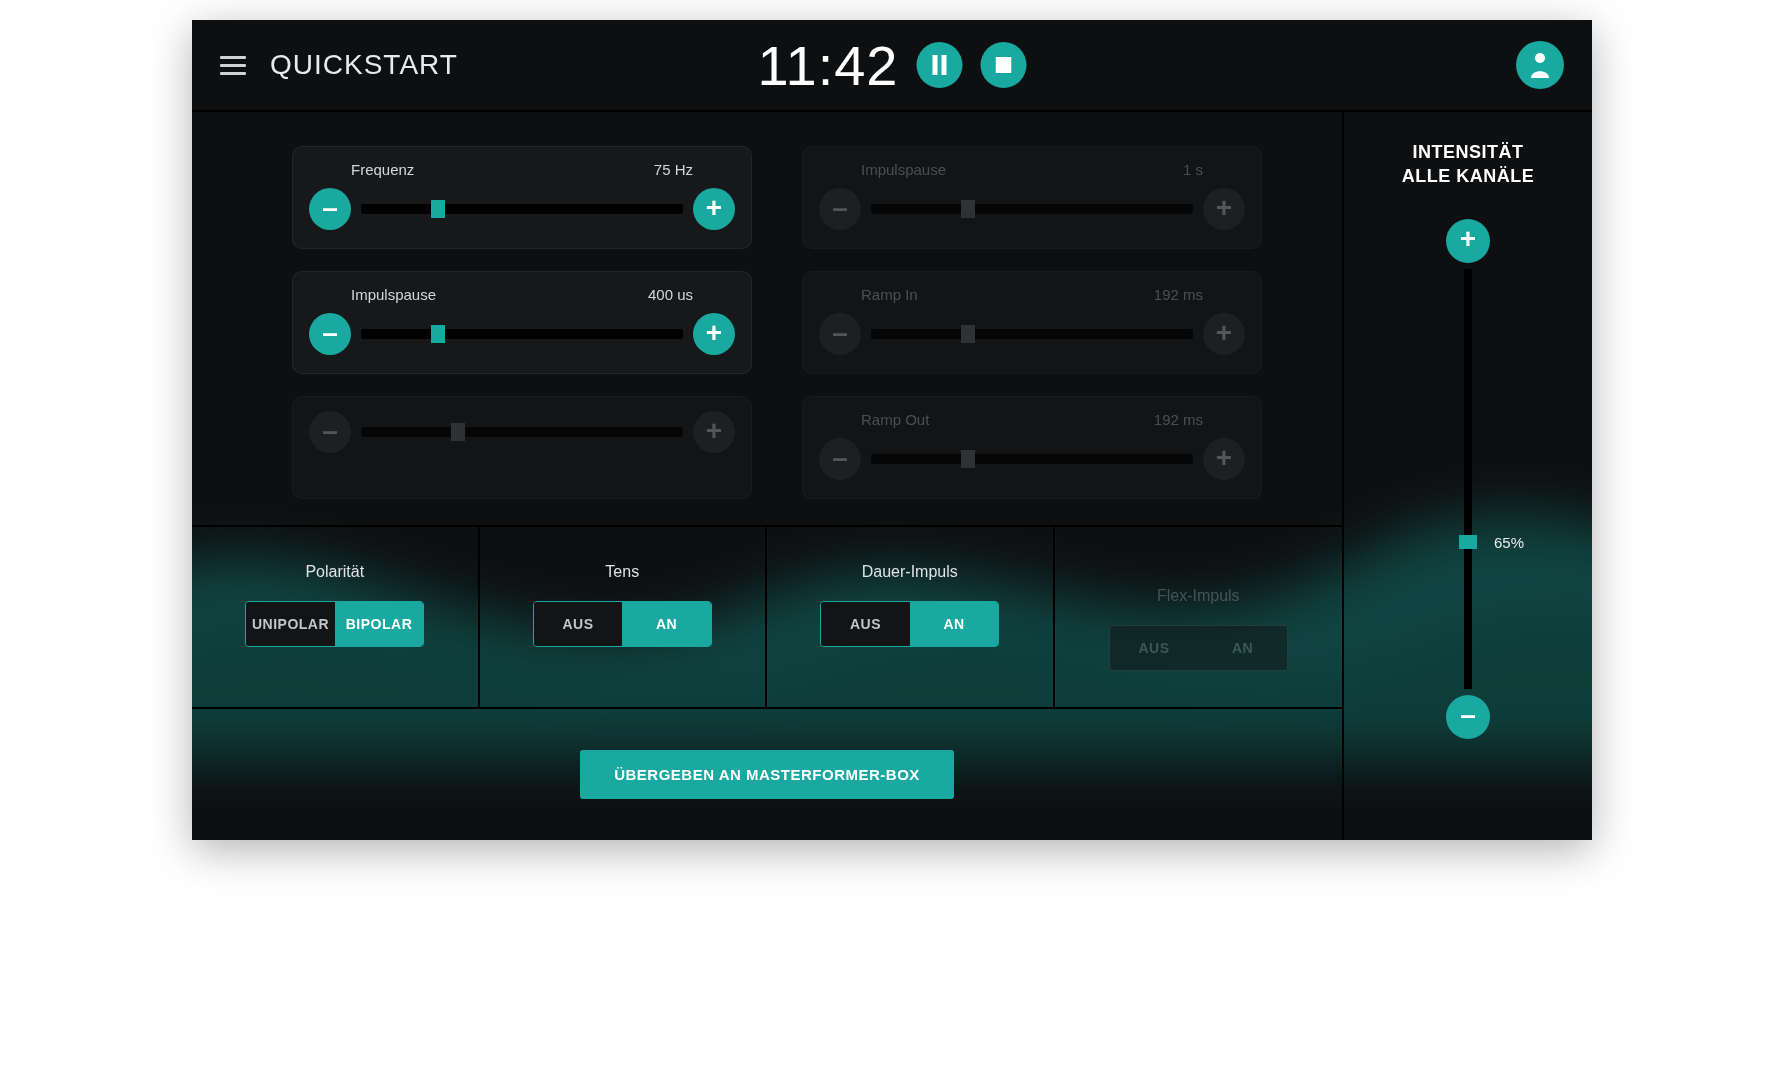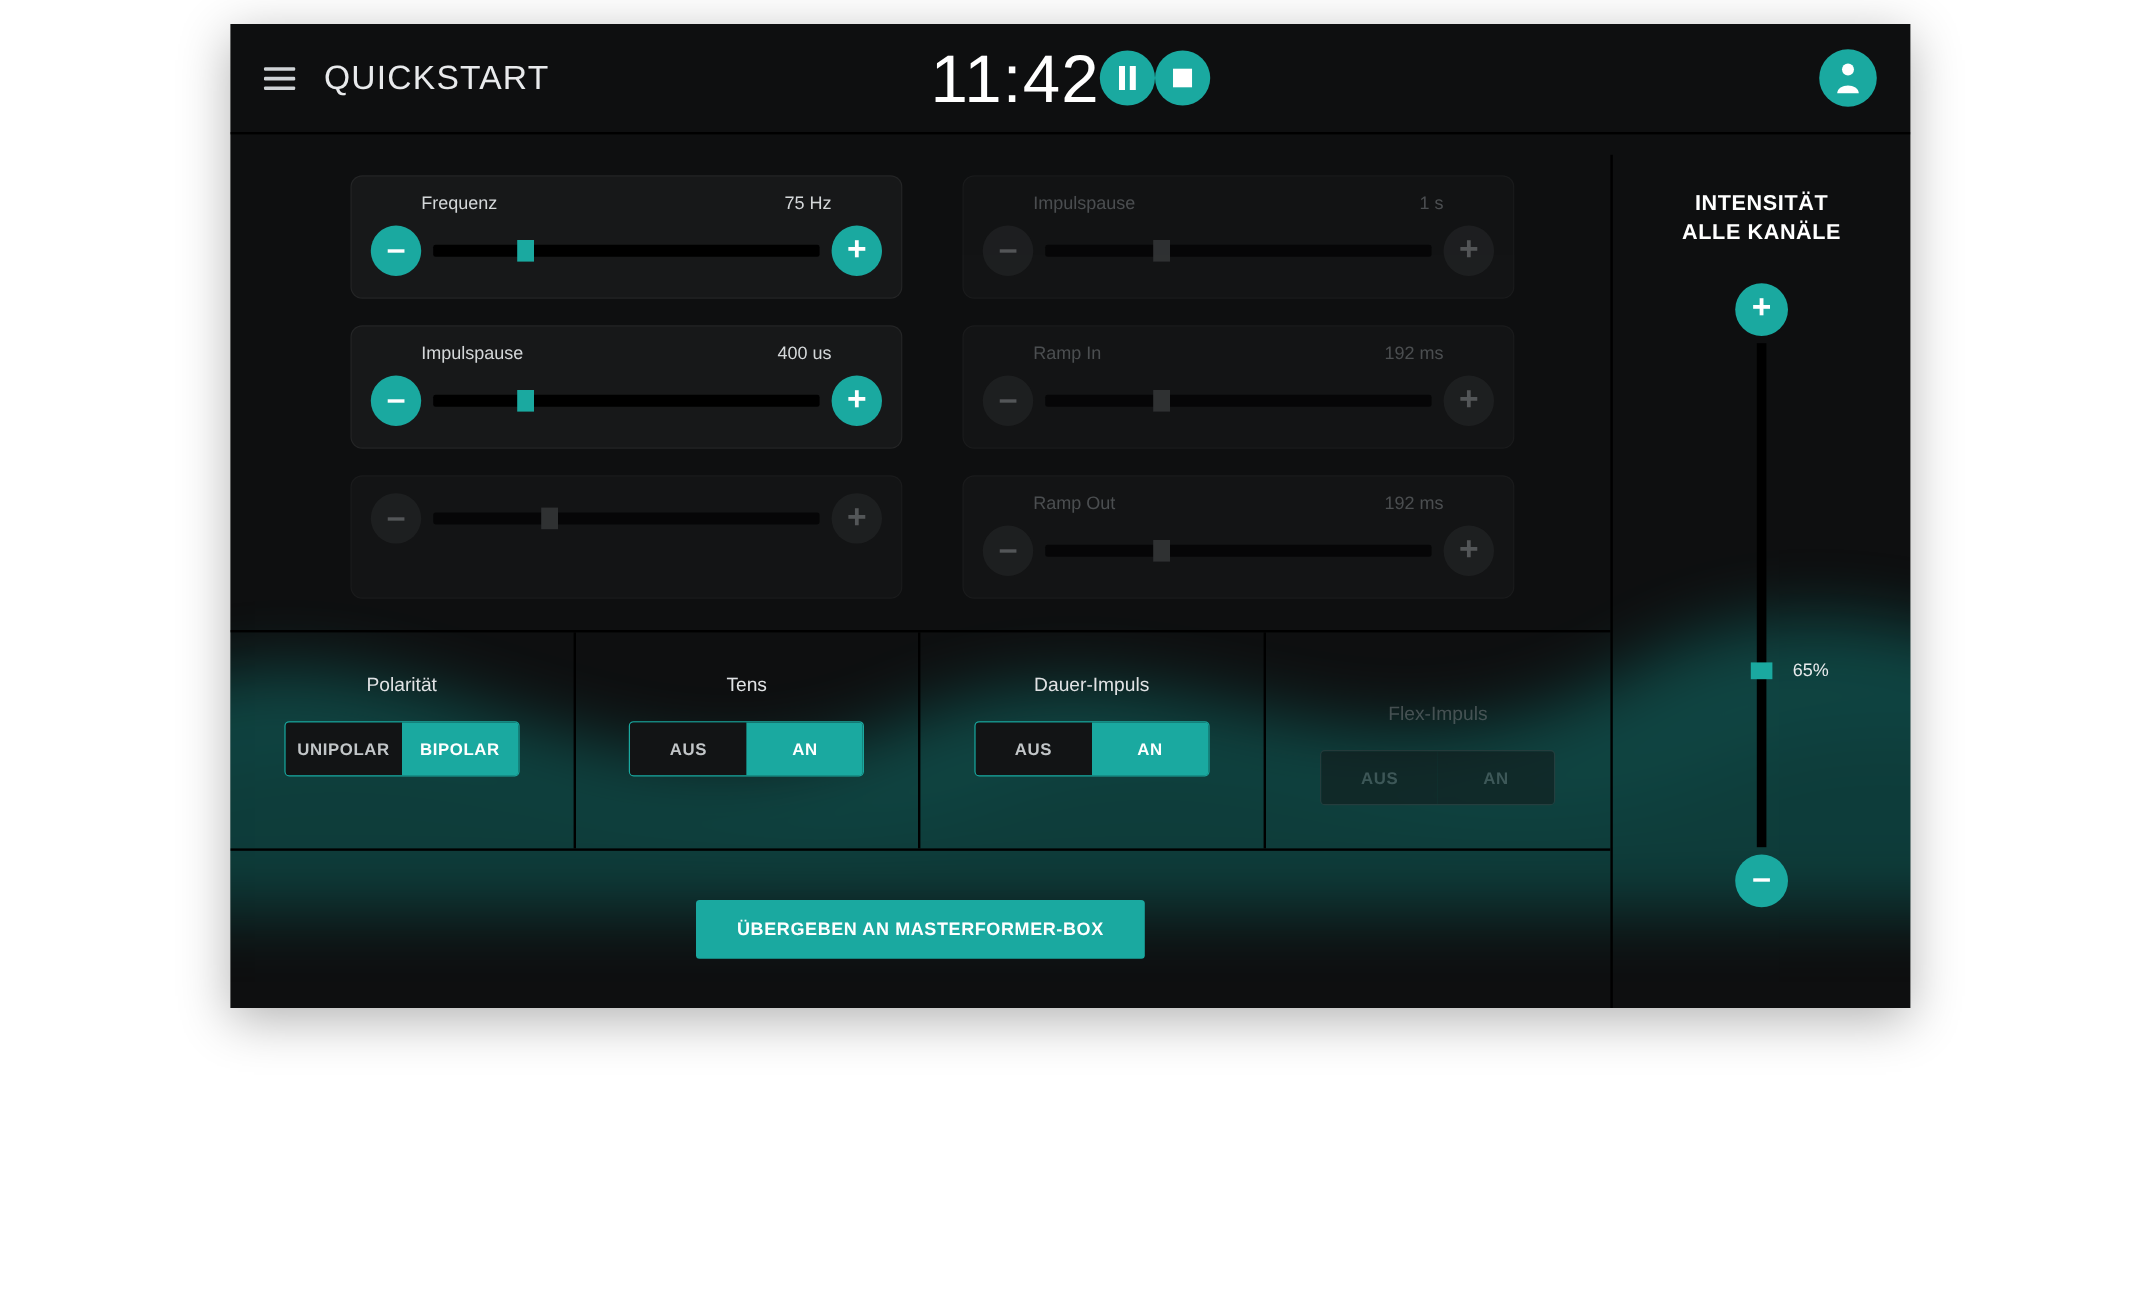--- a/index.html
+++ b/index.html
@@ -53,20 +53,21 @@
     letter-spacing: 1px;
     margin-left: 24px;
     text-transform: uppercase;
   }
   .timer-block {
     position: absolute;
     left: 50%;
     transform: translateX(-50%);
     display: flex;
     align-items: center;
+    gap: 18px;
   }
   .timer { color: #fff; font-size: 56px; font-weight: 400; letter-spacing: 1px; }
   .circle-btn {
     width: 46px; height: 46px;
     border-radius: 50%;
     background: #1aa9a0;
     display: flex; align-items: center; justify-content: center;
     cursor: pointer;
   }
   .circle-btn.small { width: 46px; height: 46px; }
@@ -82,21 +83,20 @@
     z-index: 2;
   }
   .left-col { flex: 1; display: flex; flex-direction: column; justify-content: space-between; }
   .right-col {
     width: 250px;
     border-left: 2px solid #000;
     padding: 18px 12px;
     display: flex;
     flex-direction: column;
     align-items: center;
-    margin-top: 17px;
   }
 
   
   .slider-grid {
     display: grid;
     grid-template-columns: 1fr 1fr;
     gap: 22px 50px;
     padding: 34px 80px 26px 100px;
     border-bottom: 2px solid #000;
   }
@@ -144,21 +144,21 @@
   .toggle-cell {
     padding: 36px 18px;
     display: flex; flex-direction: column; align-items: center; gap: 20px;
     border-right: 2px solid #000;
   }
   .toggle-cell:last-child { border-right: none; margin-top: 24px; }
   .toggle-cell.dim { opacity: 0.5; }
   .toggle-title { color: #e0e2e4; font-size: 16px; }
   .toggle-cell.dim .toggle-title { color: #7d8285; }
   .seg {
-    display: flex; width: 196px; height: 46px;
+    display: flex; width: 179px; height: 46px;
     border: 1px solid #1aa9a0; border-radius: 4px; overflow: hidden;
   }
   .seg.dim { border-color: #3a3d3f; }
   .seg-btn {
     flex: 1; display: flex; align-items: center; justify-content: center;
     font-size: 14px; font-weight: 700; letter-spacing: 0.5px;
     color: #c2c6c8; background: #121415; cursor: pointer;
   }
   .seg-btn.sel { background: #1aa9a0; color: #fff; }
   .seg.dim .seg-btn { color: #6b6f72; }

